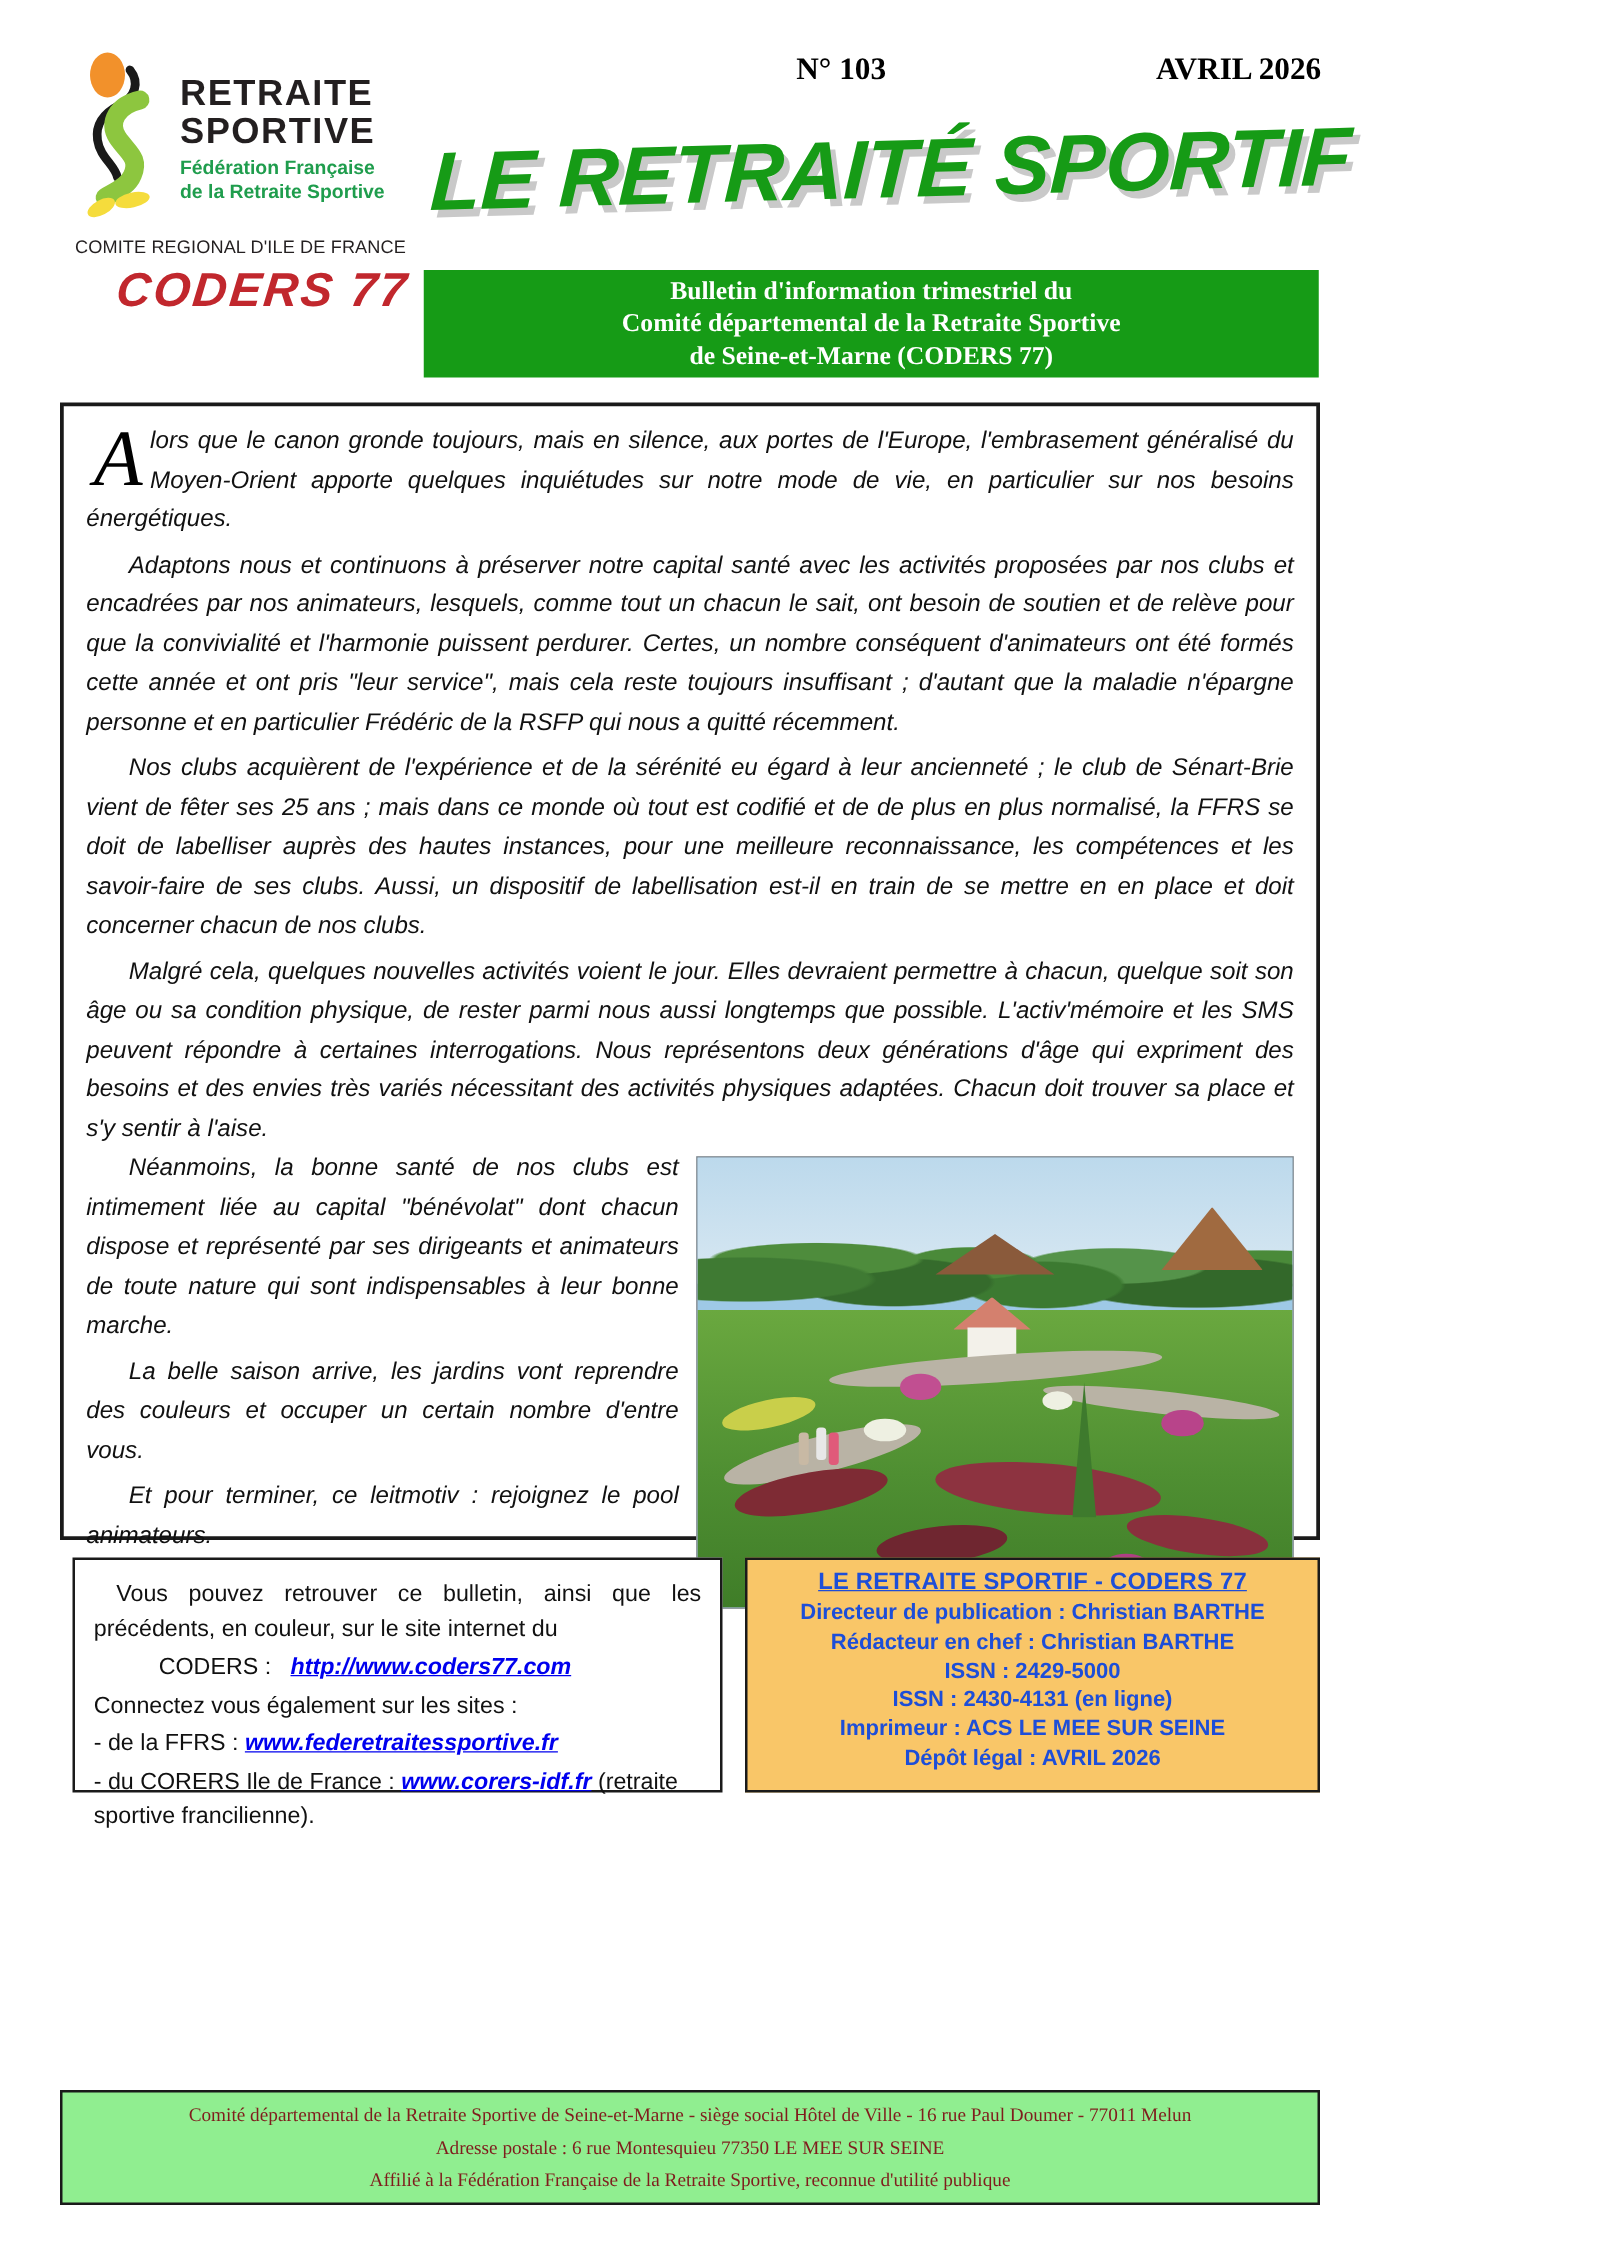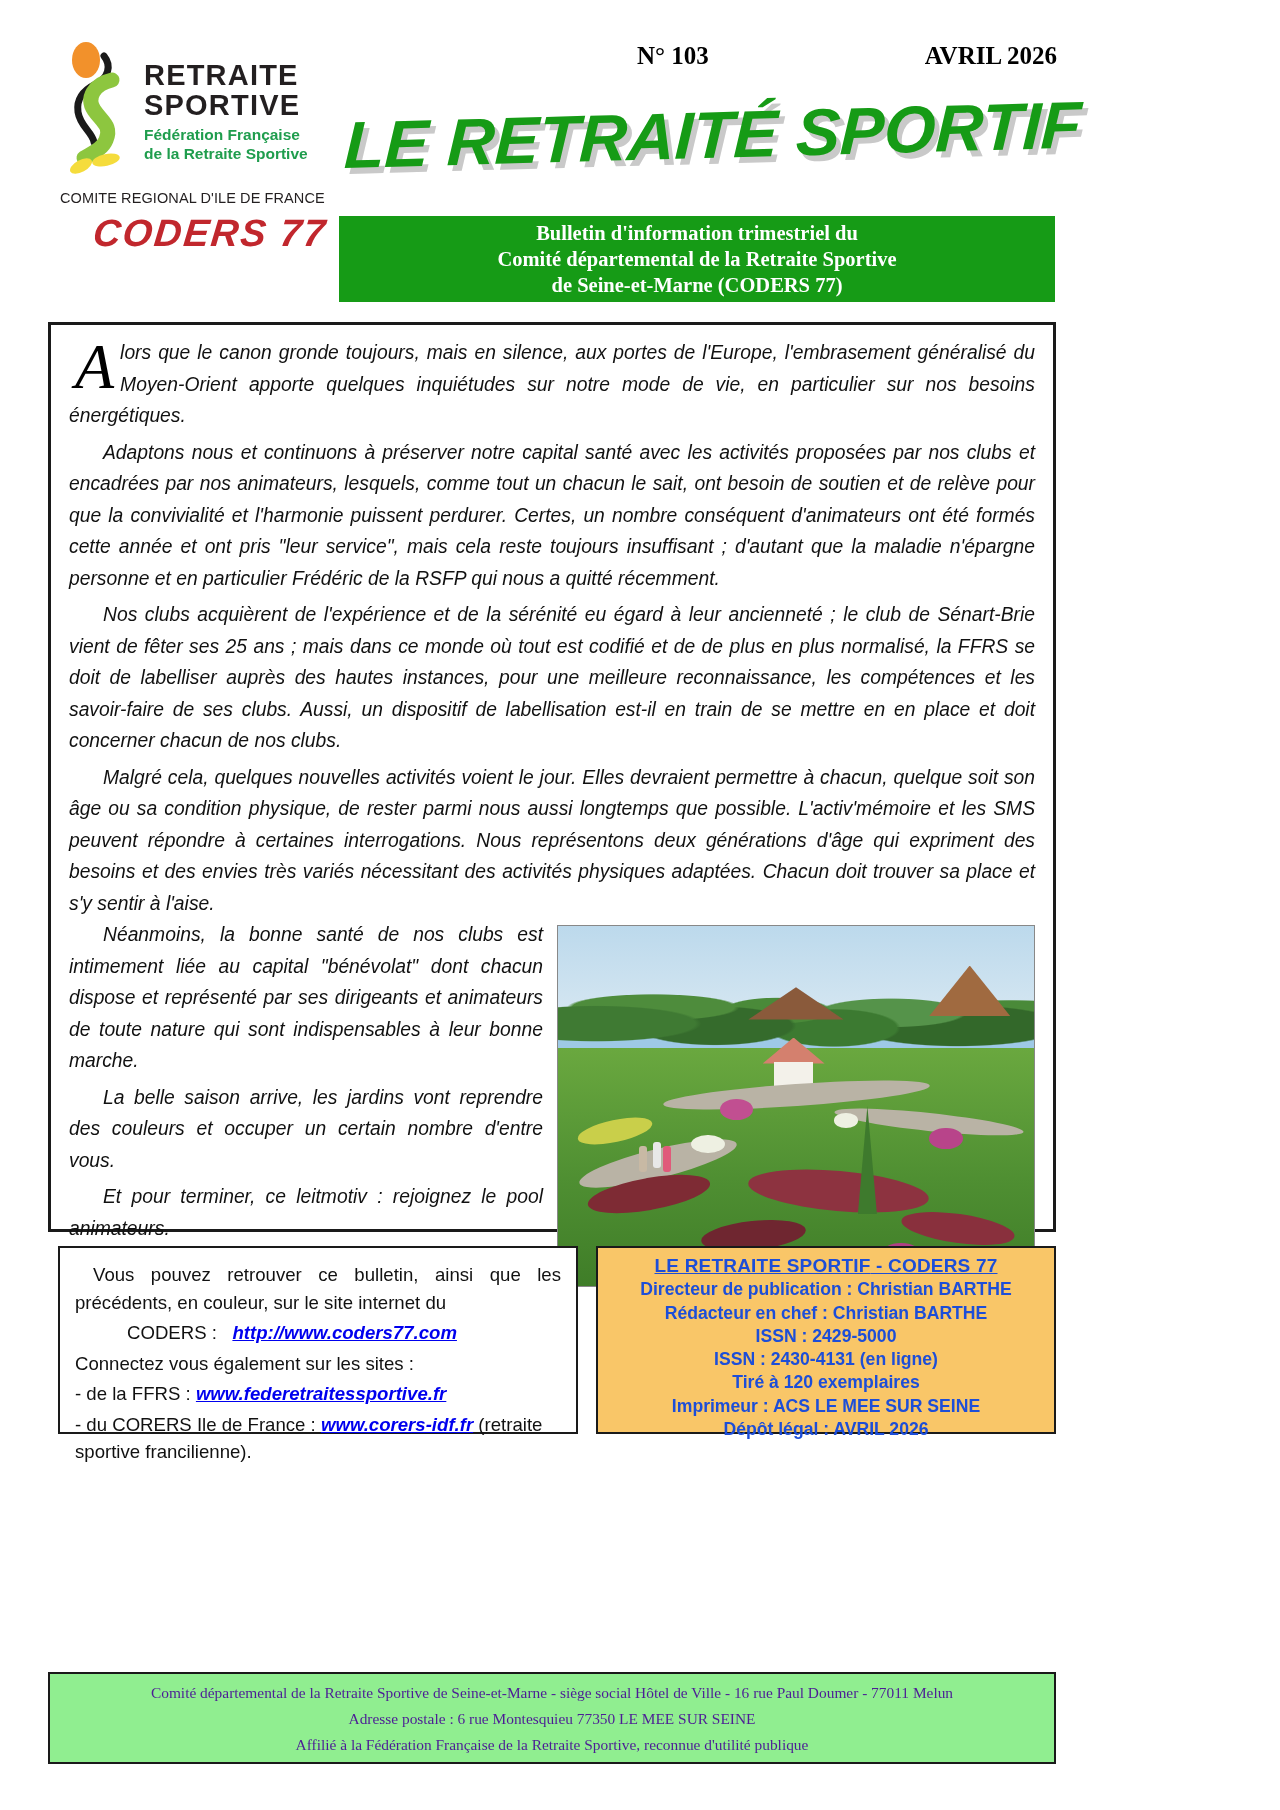--- a/index.html
+++ b/index.html
@@ -247,21 +247,21 @@
   .footer {
     position: absolute;
     left: 48px; top: 1672px;
     width: 1008px; height: 92px;
     background: #90ee90;
     border: 2px solid #1a1a1a;
     text-align: center;
     font-family: "Liberation Serif", serif;
     font-size: 15.4px;
     line-height: 26px;
-    color: #4c1d95;
+    color: #7f1d1d;
     padding-top: 6px;
   }
 </style>
 </head>
 <body>
 
 <div class="masthead">
 
   <div class="logo-block">
     <div class="logo-top">
@@ -366,21 +366,20 @@
 </div>
 
 <div class="orange-box">
   <div class="ob-title">
     <span>LE RETRAITE SPORTIF</span><span> -  </span><span>CODERS 77</span>
   </div>
   <div>Directeur de publication : Christian BARTHE</div>
   <div>Rédacteur en chef : Christian  BARTHE</div>
   <div>ISSN : 2429-5000</div>
   <div>ISSN : 2430-4131 (en ligne)</div>
-  <div>Tiré à 120 exemplaires</div>
   <div>Imprimeur : ACS  LE MEE SUR SEINE</div>
   <div>Dépôt légal : AVRIL 2026</div>
 </div>
 
 <div class="footer">
   <div>Comité départemental de la Retraite Sportive de Seine-et-Marne - siège social  Hôtel de Ville -  16 rue Paul Doumer - 77011 Melun</div>
   <div>Adresse postale : 6 rue Montesquieu  77350 LE MEE SUR SEINE</div>
   <div>Affilié à la Fédération Française de la Retraite Sportive, reconnue d'utilité publique</div>
 </div>
 

